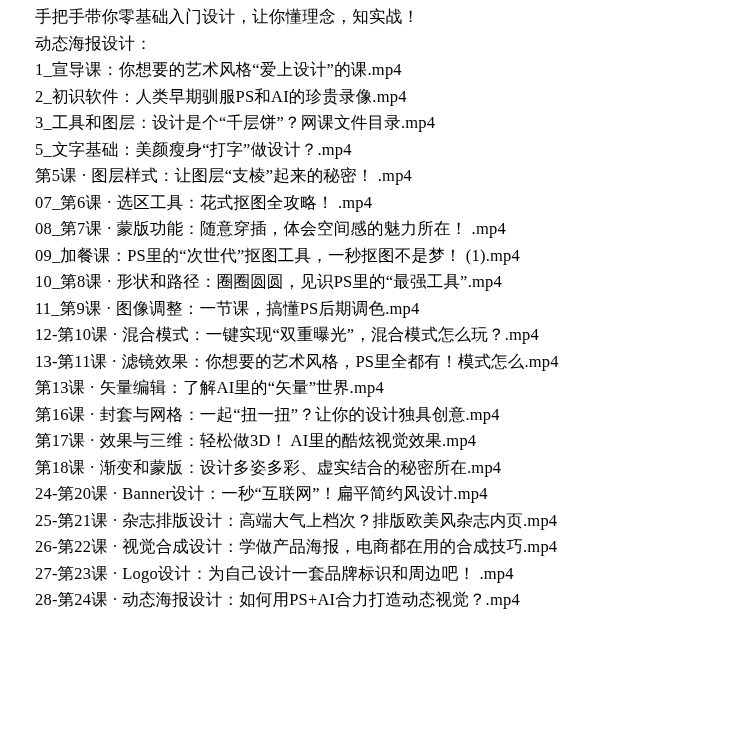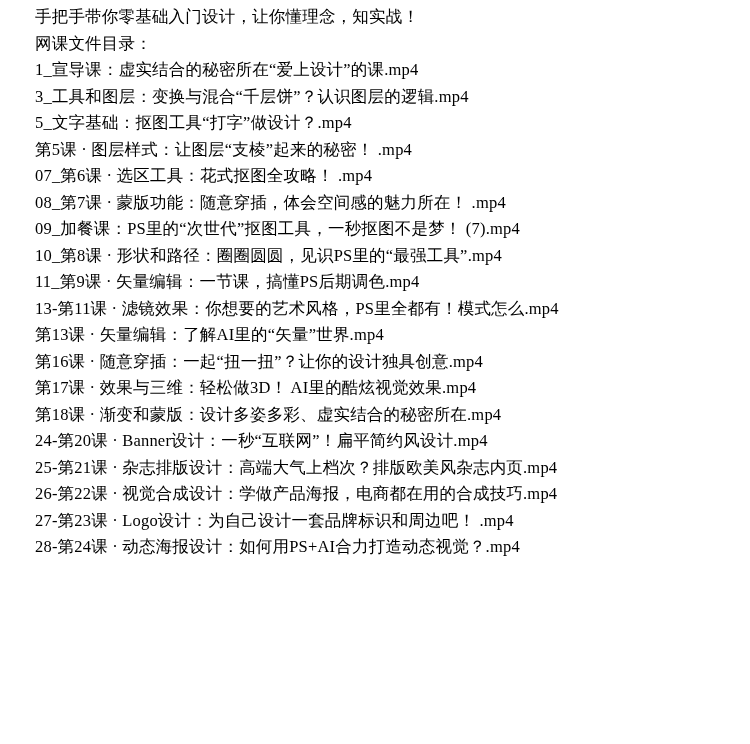--- a/index.html
+++ b/index.html
@@ -26,33 +26,35 @@
     line-height: 26.5px;
     white-space: nowrap;
     letter-spacing: 0.2px;
   }
 </style>
 </head>
 <body>
 
 <div class="doc">
   <div class="line">手把手带你零基础入门设计，让你懂理念，知实战！</div>
-  <div class="line">网课文件目录：</div>
-  <div class="line">1_宣导课：虚实结合的秘密所在“爱上设计”的课.mp4</div>
-  <div class="line">3_工具和图层：变换与混合“千层饼”？认识图层的逻辑.mp4</div>
-  <div class="line">5_文字基础：抠图工具“打字”做设计？.mp4</div>
+  <div class="line">动态海报设计：</div>
+  <div class="line">1_宣导课：你想要的艺术风格“爱上设计”的课.mp4</div>
+  <div class="line">2_初识软件：人类早期驯服PS和AI的珍贵录像.mp4</div>
+  <div class="line">3_工具和图层：设计是个“千层饼”？网课文件目录.mp4</div>
+  <div class="line">5_文字基础：美颜瘦身“打字”做设计？.mp4</div>
   <div class="line">第5课 · 图层样式：让图层“支棱”起来的秘密！ .mp4</div>
   <div class="line">07_第6课 · 选区工具：花式抠图全攻略！ .mp4</div>
   <div class="line">08_第7课 · 蒙版功能：随意穿插，体会空间感的魅力所在！ .mp4</div>
-  <div class="line">09_加餐课：PS里的“次世代”抠图工具，一秒抠图不是梦！ (7).mp4</div>
+  <div class="line">09_加餐课：PS里的“次世代”抠图工具，一秒抠图不是梦！ (1).mp4</div>
   <div class="line">10_第8课 · 形状和路径：圈圈圆圆，见识PS里的“最强工具”.mp4</div>
-  <div class="line">11_第9课 · 矢量编辑：一节课，搞懂PS后期调色.mp4</div>
+  <div class="line">11_第9课 · 图像调整：一节课，搞懂PS后期调色.mp4</div>
+  <div class="line">12-第10课 · 混合模式：一键实现“双重曝光”，混合模式怎么玩？.mp4</div>
   <div class="line">13-第11课 · 滤镜效果：你想要的艺术风格，PS里全都有！模式怎么.mp4</div>
   <div class="line">第13课 · 矢量编辑：了解AI里的“矢量”世界.mp4</div>
-  <div class="line">第16课 · 随意穿插：一起“扭一扭”？让你的设计独具创意.mp4</div>
+  <div class="line">第16课 · 封套与网格：一起“扭一扭”？让你的设计独具创意.mp4</div>
   <div class="line">第17课 · 效果与三维：轻松做3D！ AI里的酷炫视觉效果.mp4</div>
   <div class="line">第18课 · 渐变和蒙版：设计多姿多彩、虚实结合的秘密所在.mp4</div>
   <div class="line">24-第20课 · Banner设计：一秒“互联网”！扁平简约风设计.mp4</div>
   <div class="line">25-第21课 · 杂志排版设计：高端大气上档次？排版欧美风杂志内页.mp4</div>
   <div class="line">26-第22课 · 视觉合成设计：学做产品海报，电商都在用的合成技巧.mp4</div>
   <div class="line">27-第23课 · Logo设计：为自己设计一套品牌标识和周边吧！ .mp4</div>
   <div class="line">28-第24课 · 动态海报设计：如何用PS+AI合力打造动态视觉？.mp4</div>
 </div>
 
 </body></html>

